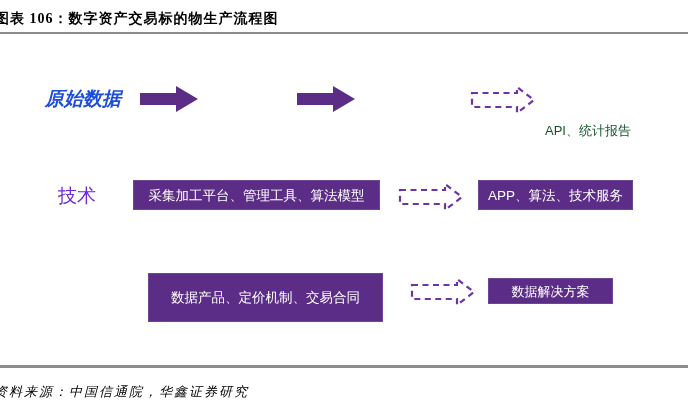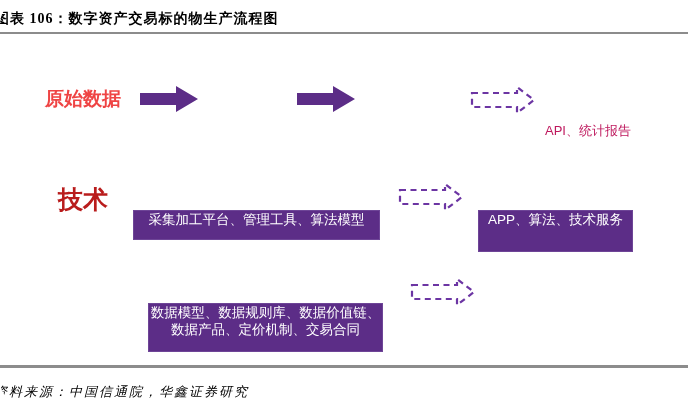--- a/index.html
+++ b/index.html
@@ -1,45 +1,45 @@
 <!DOCTYPE html>
 <html style="--purple: #5C2D87; --box_border: #6E4597; --dashed_purple: #6C35A3; --rule_grey: #8C8C8C;"><head>
 <meta charset="utf-8">
 <style>
   html,body{margin:0;padding:0;background:#fff;}
   .page{
     position:relative;width:688px;height:405px;background:#ffffff;overflow:hidden;
-    font-family:"Liberation Sans",sans-serif;color:#111;border-radius:24px;
+    font-family:"Liberation Sans",sans-serif;color:#111;
   }
   .title{
     position:absolute;left:-5px;top:10px;
     font-family:"Liberation Serif",serif;font-weight:bold;font-size:14px;
     letter-spacing:1px;white-space:nowrap;color:#000;
   }
   .rule-top{position:absolute;left:0;top:32px;width:688px;height:2px;background:var(--rule_grey);}
   .rule-bottom{position:absolute;left:0;top:365px;width:688px;height:3px;background:var(--rule_grey);}
   .footer{
     position:absolute;left:-6px;top:383px;
     font-family:"Liberation Serif",serif;font-style:italic;font-size:13px;
     letter-spacing:2px;white-space:nowrap;color:#000;
   }
   .stage{
     position:absolute;font-weight:bold;font-size:19px;line-height:22px;
-    white-space:nowrap;color:#ef4444;
+    white-space:nowrap;color:#1d4ed8;font-style:italic;
   }
   .sub{
-    position:absolute;font-size:13px;color:#be185d;white-space:nowrap;
+    position:absolute;font-size:13px;color:#14532d;white-space:nowrap;
   }
   .rowlabel{
-    position:absolute;font-weight:bold;font-size:25px;white-space:nowrap;color:#b91c1c;
+    position:absolute;font-weight:normal;font-size:19px;white-space:nowrap;color:#6d28d9;
   }
   .pbox{
     position:absolute;background:var(--purple);border:1px solid var(--box_border);
-    color:#fff;display:flex;flex-direction:column;align-items:center;
-    text-align:center;box-sizing:border-box;margin-top:30px;
+    color:#fff;display:flex;flex-direction:column;align-items:center;justify-content:center;
+    text-align:center;box-sizing:border-box;
   }
   .pbox .line{font-size:13.5px;line-height:17px;white-space:nowrap;}
   .arrow{position:absolute;}
 </style>
 </head>
 <body>
 
 <div class="page">
 
   <div class="title">图表 106：数字资产交易标的物生产流程图</div>
@@ -66,31 +66,33 @@
   <div class="rowlabel" style="left:58px;top:183px;">技术</div>
 
   <div class="pbox" style="left:133px;top:180px;width:247px;height:30px;">
     <div class="line">采集加工平台、管理工具、算法模型</div>
   </div>
 
   <svg class="arrow" style="left:398px;top:182px;" width="66" height="30" viewBox="0 0 66 30">
     <path d="M2,8 H47 V2 L64,15 L47,28 V22 H2 Z" fill="none" style="stroke:var(--dashed_purple)" stroke-width="2.2" stroke-dasharray="6 4.5"></path>
   </svg>
 
-  <div class="pbox" style="left:478px;top:180px;width:155px;height:42px;">
+  <div class="pbox" style="left:478px;top:180px;width:155px;height:30px;">
     <div class="line">APP、算法、技术服务</div>
   </div>
 
 
   <div class="pbox" style="left:148px;top:273px;width:235px;height:49px;">
-    <div class="line">数据模型、数据规则库、数据价值链、</div>
     <div class="line">数据产品、定价机制、交易合同</div>
   </div>
 
   <svg class="arrow" style="left:410px;top:277px;" width="66" height="30" viewBox="0 0 66 30">
     <path d="M2,8 H47 V2 L64,15 L47,28 V22 H2 Z" fill="none" style="stroke:var(--dashed_purple)" stroke-width="2.2" stroke-dasharray="6 4.5"></path>
   </svg>
 
+  <div class="pbox" style="left:488px;top:278px;width:125px;height:26px;">
+    <div class="line" style="font-size:13px;">数据解决方案</div>
+  </div>
 
   <div class="rule-bottom"></div>
   <div class="footer">资料来源：中国信通院，华鑫证券研究</div>
 
 </div>
 
 </body></html>

